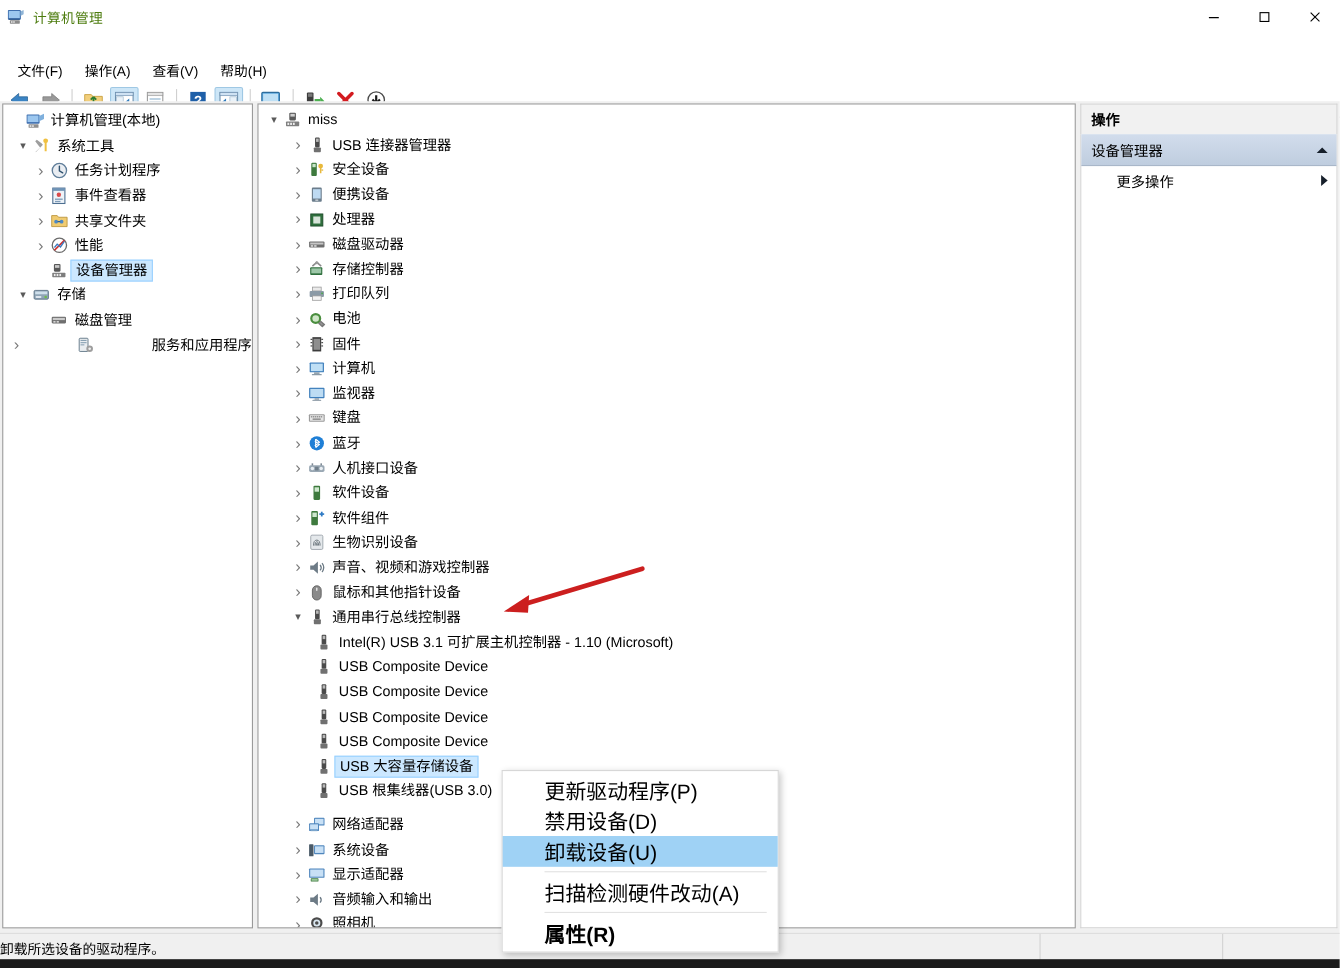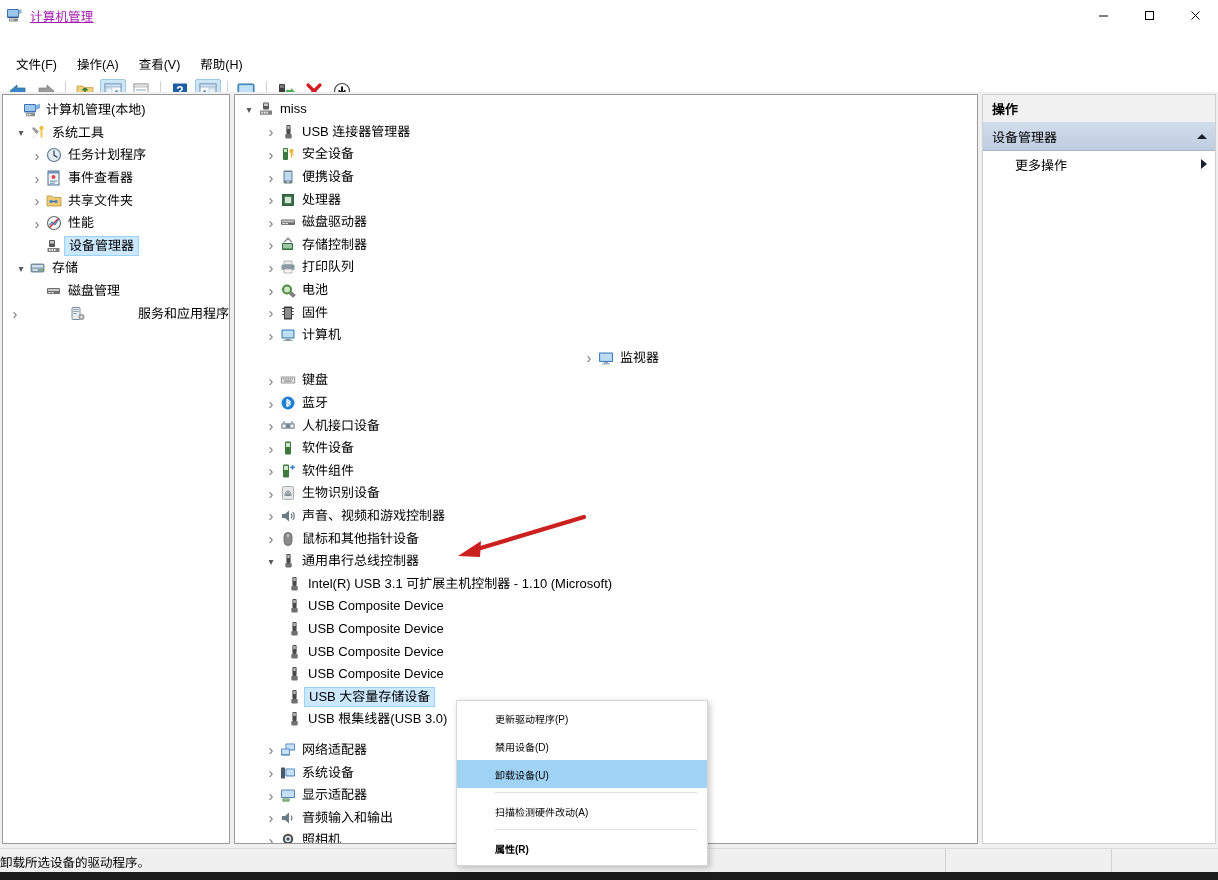--- a/index.html
+++ b/index.html
@@ -28,23 +28,22 @@
   }
   .title-icon {
     width: 16px; height: 16px;
     margin-left: 7px;
     margin-right: 7px;
     position: relative;
     flex: 0 0 auto;
   }
   .title-text {
     font-size: 12.5px;
-    color: #a21caf;
+    color: #4d7c0f;
     letter-spacing: .2px;
-    text-decoration: underline;
   }
   .win-buttons {
     position: absolute;
     right: 0; top: 0;
     height: 30px;
     display: flex;
   }
   .win-btn {
     width: 46px; height: 30px;
     display: flex; align-items: center; justify-content: center;
@@ -185,21 +184,21 @@
   
   .ctxmenu {
     position: absolute;
     left: 456px; top: 700px;
     width: 250px;
     background: #ffffff;
     border: 1px solid #d7d7d7;
     box-shadow: 2px 2px 6px rgba(0,0,0,.22);
     padding: 3px 0 3px 0;
     z-index: 40;
-    font-size: 10px;
+    font-size: 19px;
   }
   .ctx-item {
     height: 28px;
     display: flex; align-items: center;
     padding-left: 38px;
     white-space: nowrap;
   }
   .ctx-item.hl { background: #9fd2f5; }
   .ctx-item.bold { font-weight: bold; }
   .ctx-sep { height: 1px; background: #e2e2e2; margin: 4px 10px 4px 38px; }
@@ -649,21 +648,21 @@
           <svg width="16" height="16" viewBox="0 0 16 16">
               <rect x="1.5" y="2.5" width="13" height="9" rx="0.8" fill="#3f7fbc"></rect>
               <rect x="2.6" y="3.6" width="10.8" height="6.8" fill="#bfdff5"></rect>
               <rect x="5.5" y="11.5" width="5" height="1.4" fill="#8a9aa6"></rect>
               <rect x="3.5" y="12.9" width="9" height="1.2" rx="0.5" fill="#8a9aa6"></rect>
             </svg>
         </span>
         <span class="lbl">计算机</span>
       </div>
 
-      <div class="trow" style="padding-left:28px;justify-content:center;">
+      <div class="trow" style="padding-left:28px;">
         <span class="chev closed"></span>
         <span class="ticon">
           <svg width="16" height="16" viewBox="0 0 16 16">
               <rect x="1" y="2.5" width="14" height="9.5" rx="0.8" fill="#3f7fbc"></rect>
               <rect x="2.1" y="3.6" width="11.8" height="7.3" fill="#bddcf3"></rect>
               <rect x="6" y="12" width="4" height="1.5" fill="#9aa6b0"></rect>
               <rect x="4" y="13.3" width="8" height="1.2" rx="0.5" fill="#9aa6b0"></rect>
             </svg>
         </span>
         <span class="lbl">监视器</span>

